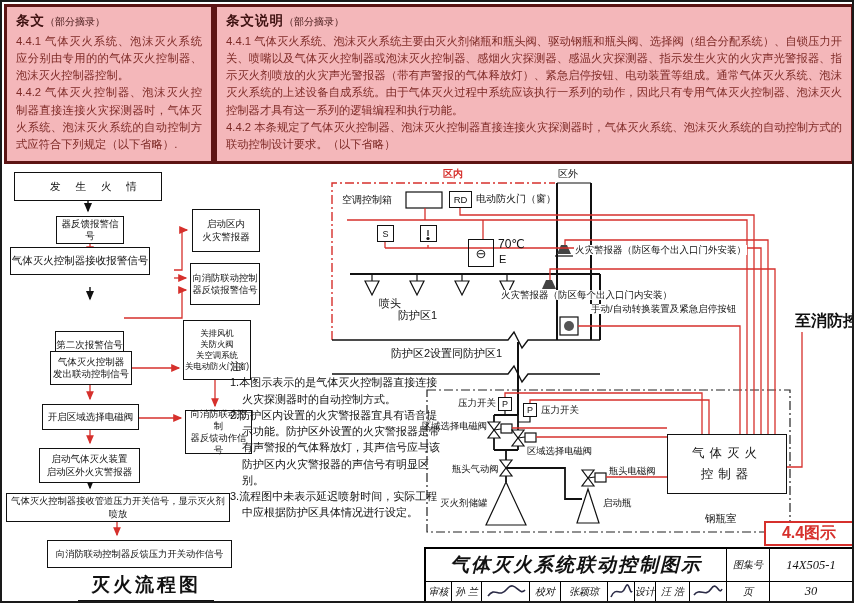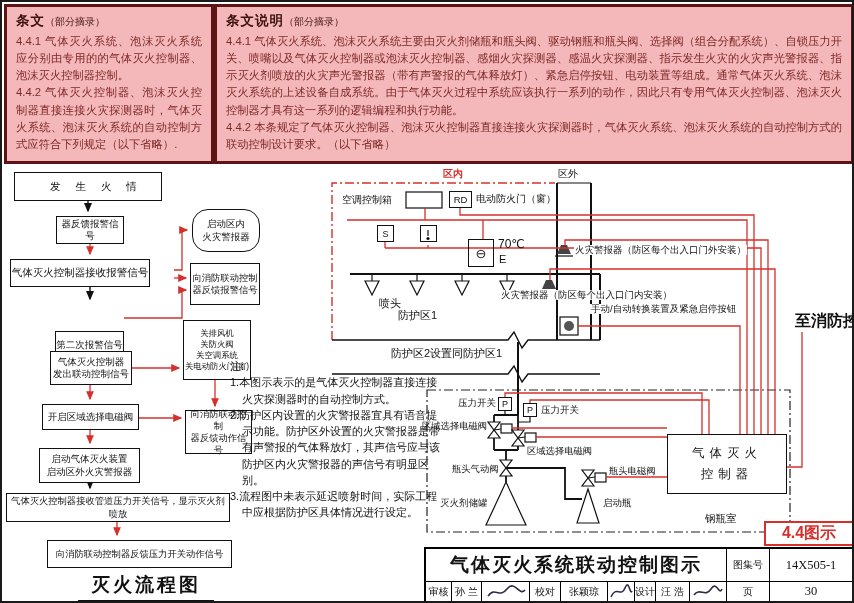--- a/index.html
+++ b/index.html
@@ -32,21 +32,21 @@
       letter-spacing:3px;color:#111;border-bottom:2.5px solid #111;padding-bottom:2px;z-index:2;}
   #note{position:absolute;left:228px;top:356px;width:212px;font-size:11px;color:#111;line-height:1.48;z-index:2;}
   #note .ni{padding-left:12px;text-indent:-12px;margin:0;}
   #controller{position:absolute;left:665px;top:432px;width:120px;height:60px;border:1.6px solid #111;background:#fff;
       display:flex;align-items:center;justify-content:center;text-align:center;font-size:12.5px;letter-spacing:5px;
       color:#111;box-sizing:border-box;z-index:2;white-space:pre-line;line-height:1.7;}
   #figtag{position:absolute;left:762px;top:519px;width:90px;height:25px;border:2.5px solid #d6302c;box-sizing:border-box;
       display:flex;align-items:center;justify-content:center;font-size:16px;font-weight:bold;color:#d6302c;background:#fff;z-index:3;}
   #tblock{position:absolute;left:422px;top:545px;width:430px;height:56px;border:2px solid #000;box-sizing:border-box;
       background:#000;display:grid;grid-template-columns:25px 29px 47px 30px 46px 26px 20px 33px 36px 42px 1fr;
-      grid-template-rows:32px 1fr;gap:1px;z-index:3;}
+      grid-template-rows:32px 1fr;gap:1px;z-index:3;font-style:italic;}
   #tblock div{background:#fff;display:flex;align-items:center;justify-content:center;color:#111;overflow:hidden;}
   #tb-title{grid-column:1/10;font-size:19px;font-weight:bold;letter-spacing:2px;}
   .tb-s{font-size:10px;}
   .tb-serif{font-family:"Liberation Serif","DejaVu Serif",serif;font-size:12.5px;}
 </style>
 </head>
 <body>
 
 <div id="page">
 
@@ -172,30 +172,30 @@
       <path class="red" d="M503 396 L503 391 L700 391 L700 432"></path>
       <path class="red" d="M528 402 L528 398 L707 398 L707 432"></path>
       <path class="red" d="M510 426 L665 426"></path>
       <path class="red" d="M534 435 L665 435"></path>
       <path class="red" d="M604 475 L665 475"></path>
     </g>
   </svg>
 
   <div class="fbox" style="left:12px;top:170px;width:148px;height:29px;letter-spacing:6px;padding-left:17px;">发 生 火 情</div>
   <div class="fbox" style="left:54px;top:214px;width:68px;height:28px;font-size:9.5px;">器反馈报警信号</div>
-  <div class="fbox" style="left:8px;top:257px;width:140px;height:28px;">气体灭火控制器接收报警信号</div>
+  <div class="fbox" style="left:8px;top:245px;width:140px;height:28px;">气体灭火控制器接收报警信号</div>
   <div class="fbox" style="left:53px;top:302px;width:69px;height:28px;font-size:9.5px;margin-top:27px;">第二次报警信号</div>
   <div class="fbox" style="left:48px;top:349px;width:82px;height:34px;font-size:9.5px;">气体灭火控制器
 发出联动控制信号</div>
   <div class="fbox" style="left:40px;top:402px;width:97px;height:26px;font-size:9.5px;">开启区域选择电磁阀</div>
   <div class="fbox" style="left:37px;top:446px;width:101px;height:35px;font-size:9.5px;">启动气体灭火装置
 启动区外火灾警报器</div>
   <div class="fbox" style="left:4px;top:491px;width:224px;height:29px;font-size:9.3px;">气体灭火控制器接收管道压力开关信号，显示灭火剂喷放</div>
   <div class="fbox" style="left:45px;top:538px;width:185px;height:28px;font-size:9.3px;">向消防联动控制器反馈压力开关动作信号</div>
-  <div class="fbox" style="left:190px;top:207px;width:68px;height:43px;font-size:9.5px;border-radius:16px;">启动区内
+  <div class="fbox" style="left:190px;top:207px;width:68px;height:43px;font-size:9.5px;">启动区内
 火灾警报器</div>
   <div class="fbox" style="left:188px;top:261px;width:70px;height:42px;font-size:9.3px;">向消防联动控制
 器反馈报警信号</div>
   <div class="fbox" style="left:181px;top:318px;width:68px;height:60px;font-size:8.4px;">关排风机
 关防火阀
 关空调系统
 关电动防火门(窗)</div>
   <div class="fbox" style="left:183px;top:408px;width:67px;height:44px;font-size:9.3px;">向消防联动控制
 器反馈动作信号</div>
   <div id="flow-title">灭火流程图</div>

